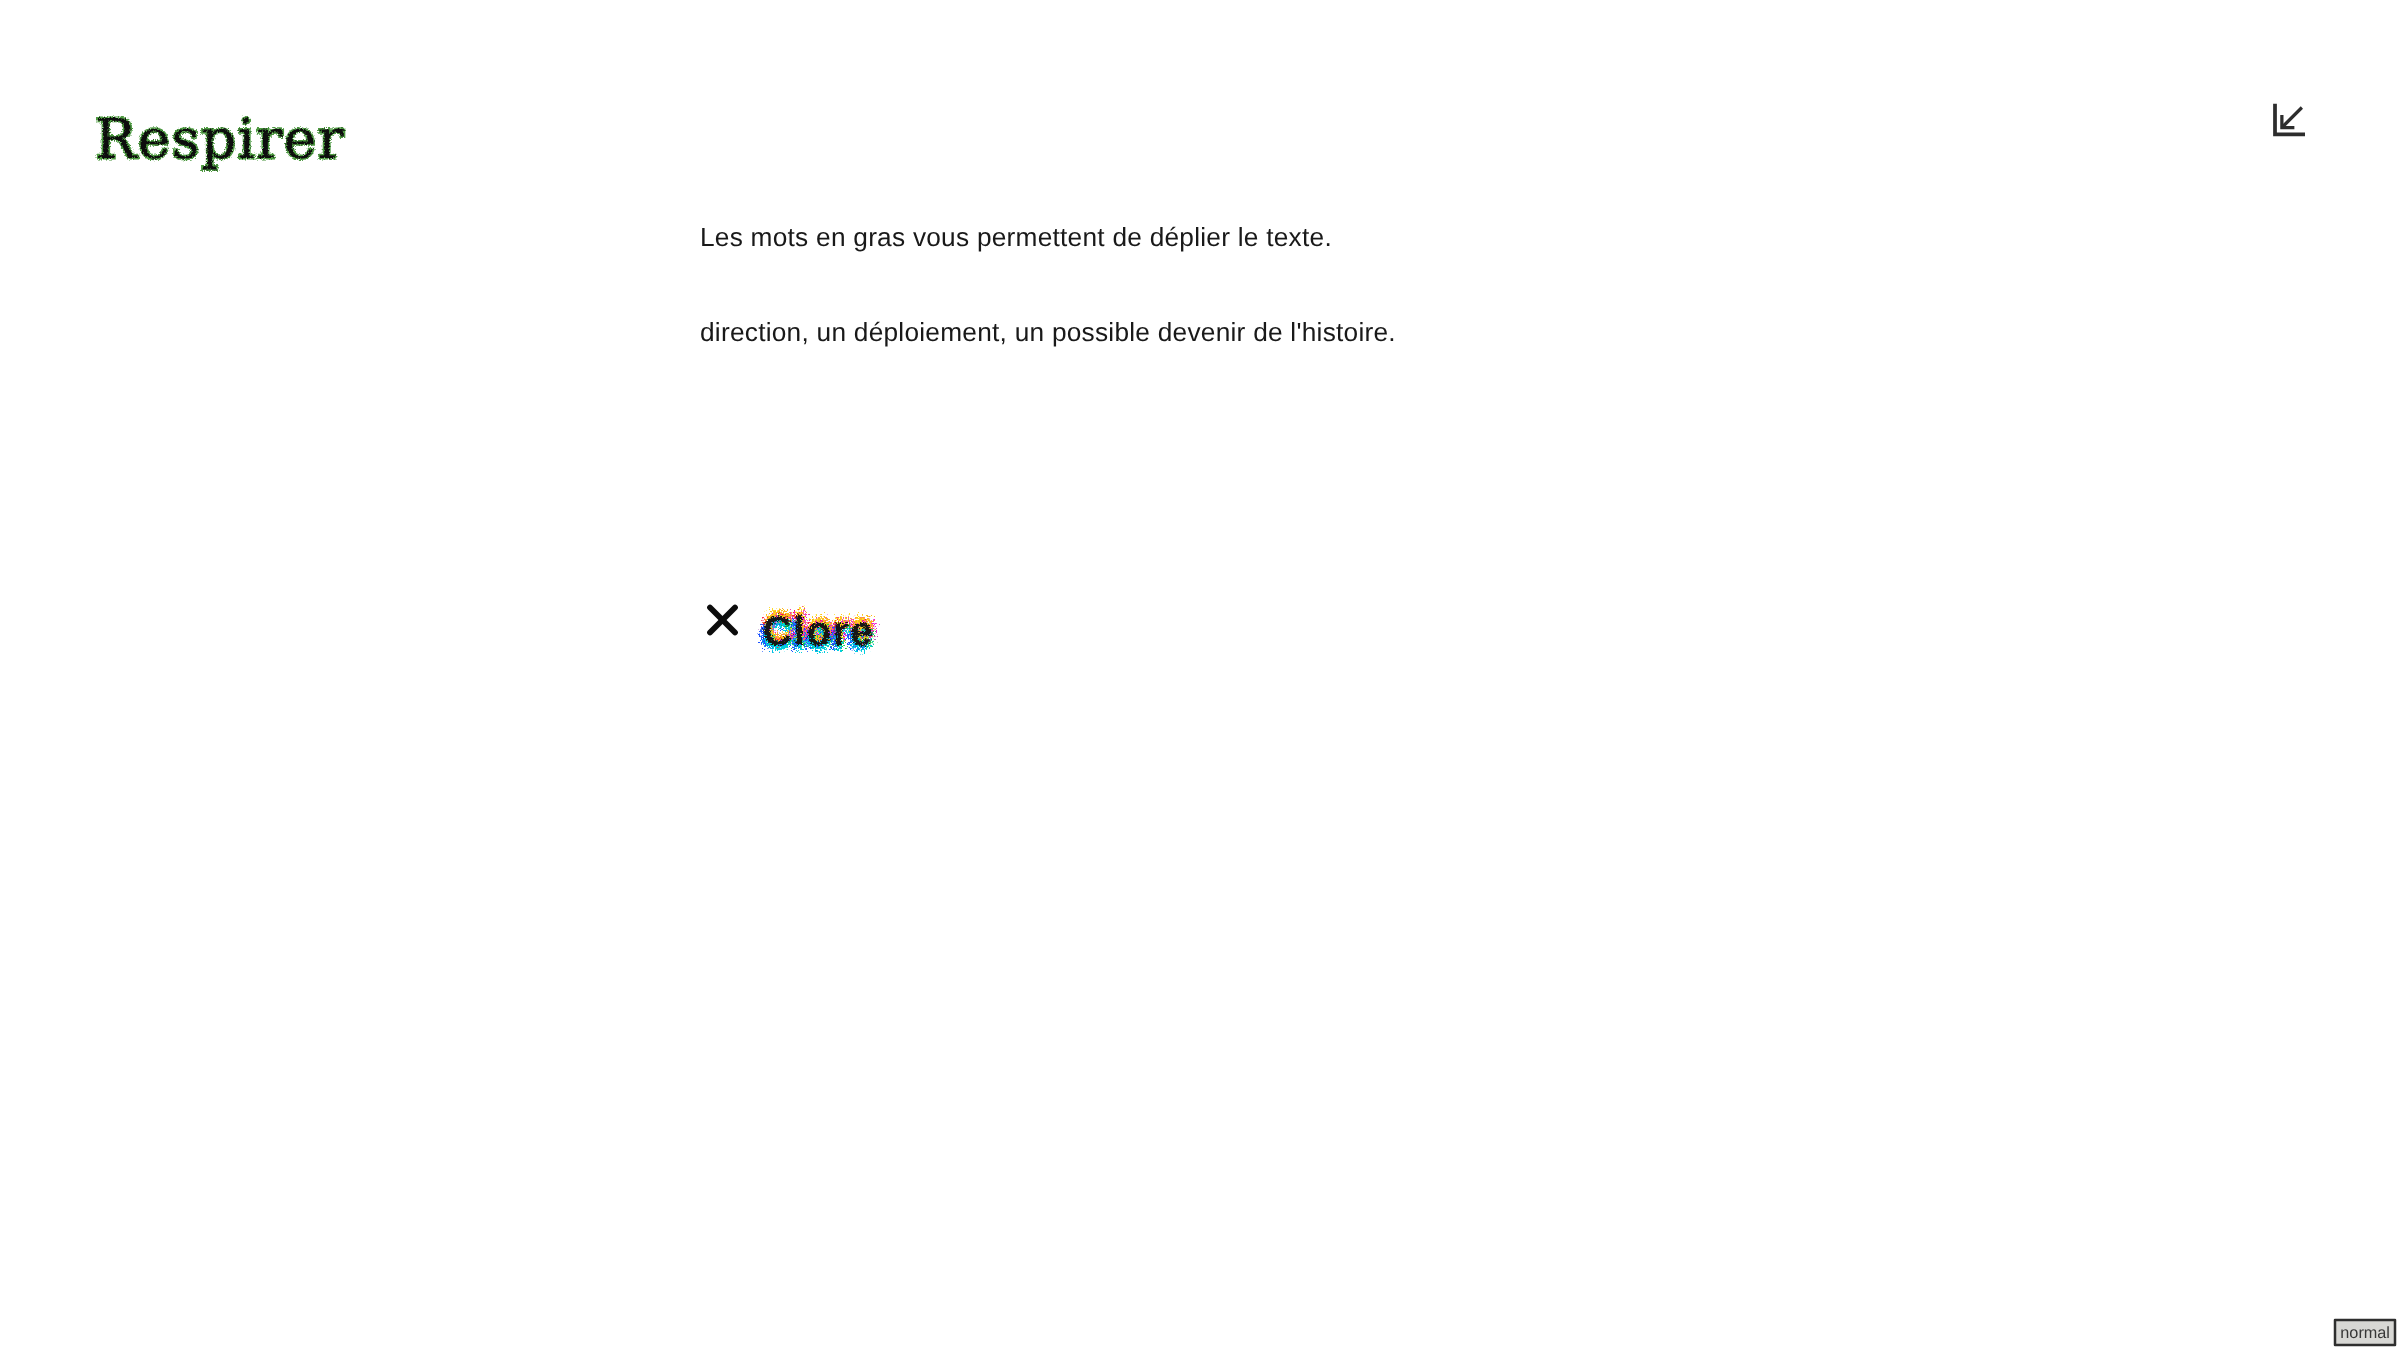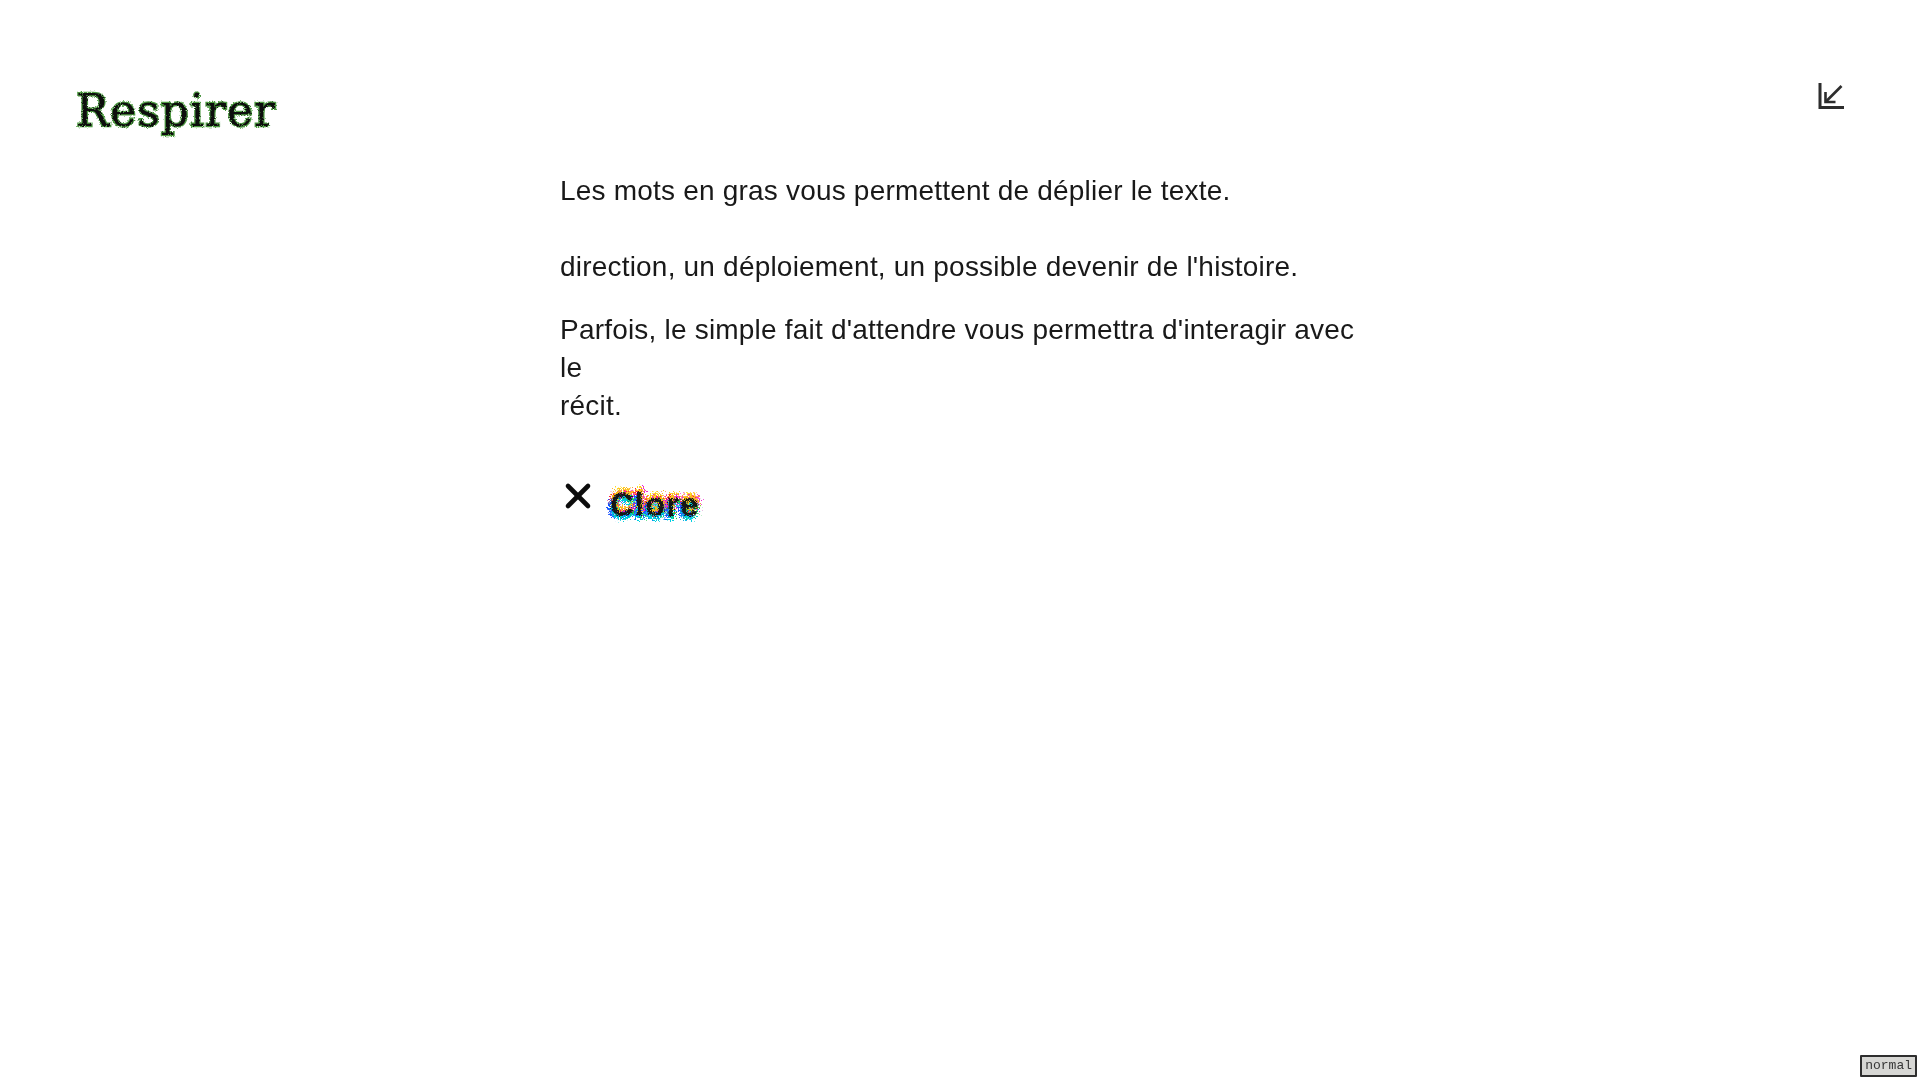--- a/index.html
+++ b/index.html
@@ -54,21 +54,21 @@
 
   
   .story {
     position: absolute;
     left: 560px;
     top: 172px;
     width: 800px;
   }
   .story p {
     margin: 0 0 25px 0;
-    font-size: 28px;
+    font-size: 21px;
     line-height: 38px;
     letter-spacing: 0.2px;
     color: #191919;
   }
 
   
   .choice-row {
     position: absolute;
     left: 560px;
     top: 466px;
@@ -103,21 +103,21 @@
 
   
   .mode-badge {
     position: absolute;
     right: 3px;
     bottom: 3px;
     padding: 1px 3px 2px 3px;
     background: #d7d7d4;
     border: 2px solid #2e2e2e;
     border-radius: 1px;
-    font-family: Liberation Mono, monospace;
+    font-family: Liberation Sans, sans-serif;
     font-size: 13px;
     line-height: 15px;
     color: #363636;
   }
 </style>
 </head>
 <body>
 
 <div class="page">
 
@@ -140,24 +140,20 @@
       <path d="M28.5 6 L12.5 22" stroke="#2d2d2d" stroke-width="2.6" fill="none"></path>
       <path d="M12.5 12 L12.5 22 L22.5 22" stroke="#2d2d2d" stroke-width="2.6" fill="none"></path>
     </svg>
   </button>
 
   <main class="story">
     <p>
       <span>Les mots en gras vous permettent de déplier le texte.</span><br>
       <br>
       <span>direction, un déploiement, un possible devenir de l'histoire.</span>
-    </p>
-    <p>
-      <span>Parfois, le simple fait d'attendre vous permettra d'interagir avec le</span><br>
-      <span>récit.</span>
     </p>
   </main>
 
   <div class="choice-row">
 
     <button class="choice-x-btn">
       <svg width="30" height="30" viewBox="0 0 30 30" fill="none">
         <path d="M5 5 L25 25" stroke="#0c0c0c" stroke-width="4.6" stroke-linecap="round"></path>
         <path d="M25 5 L5 25" stroke="#0c0c0c" stroke-width="4.6" stroke-linecap="round"></path>
       </svg>

